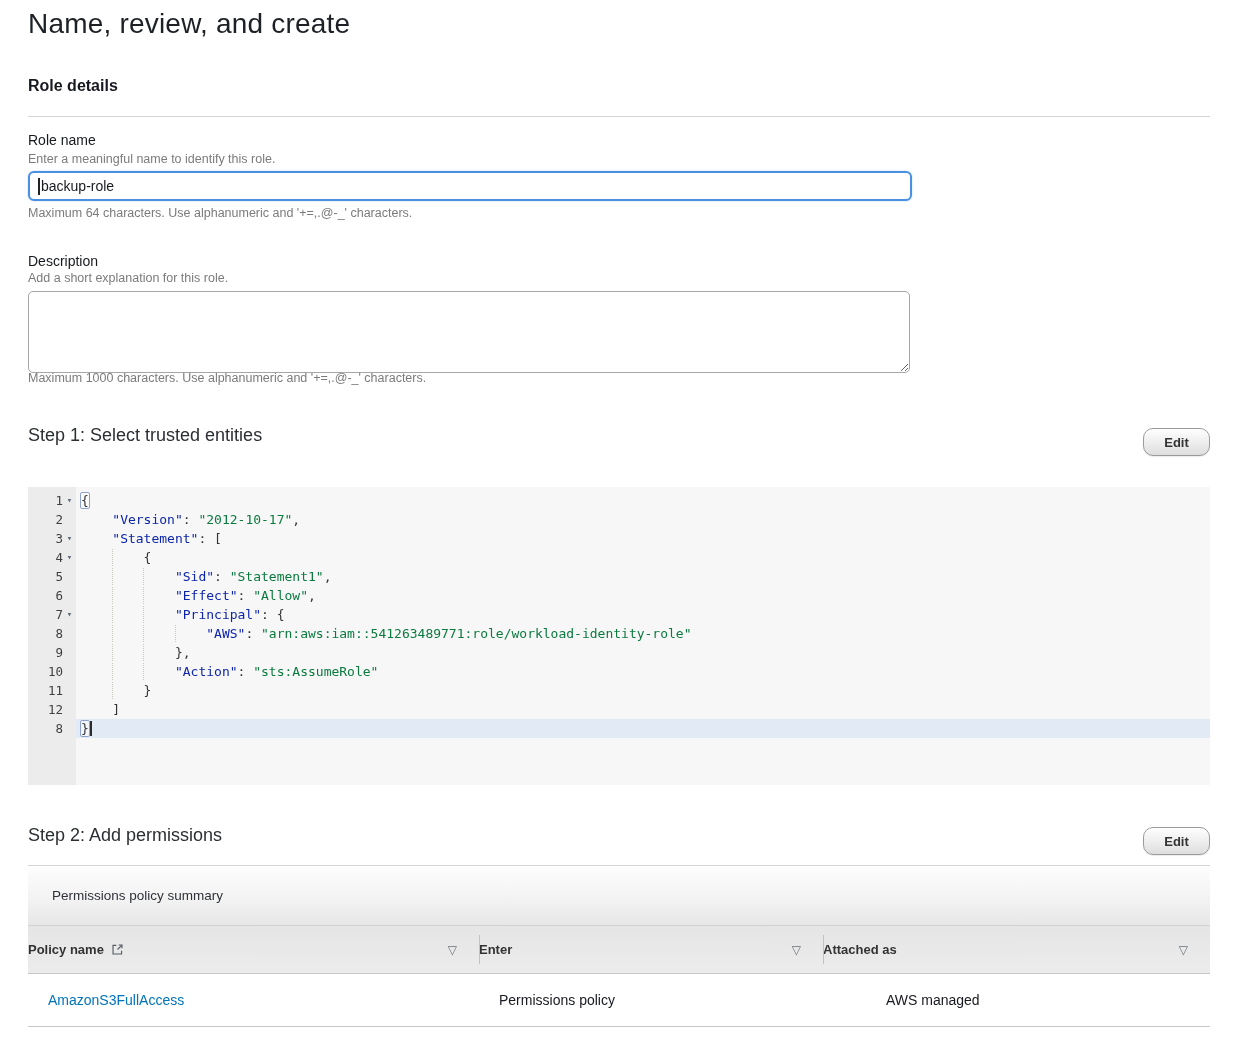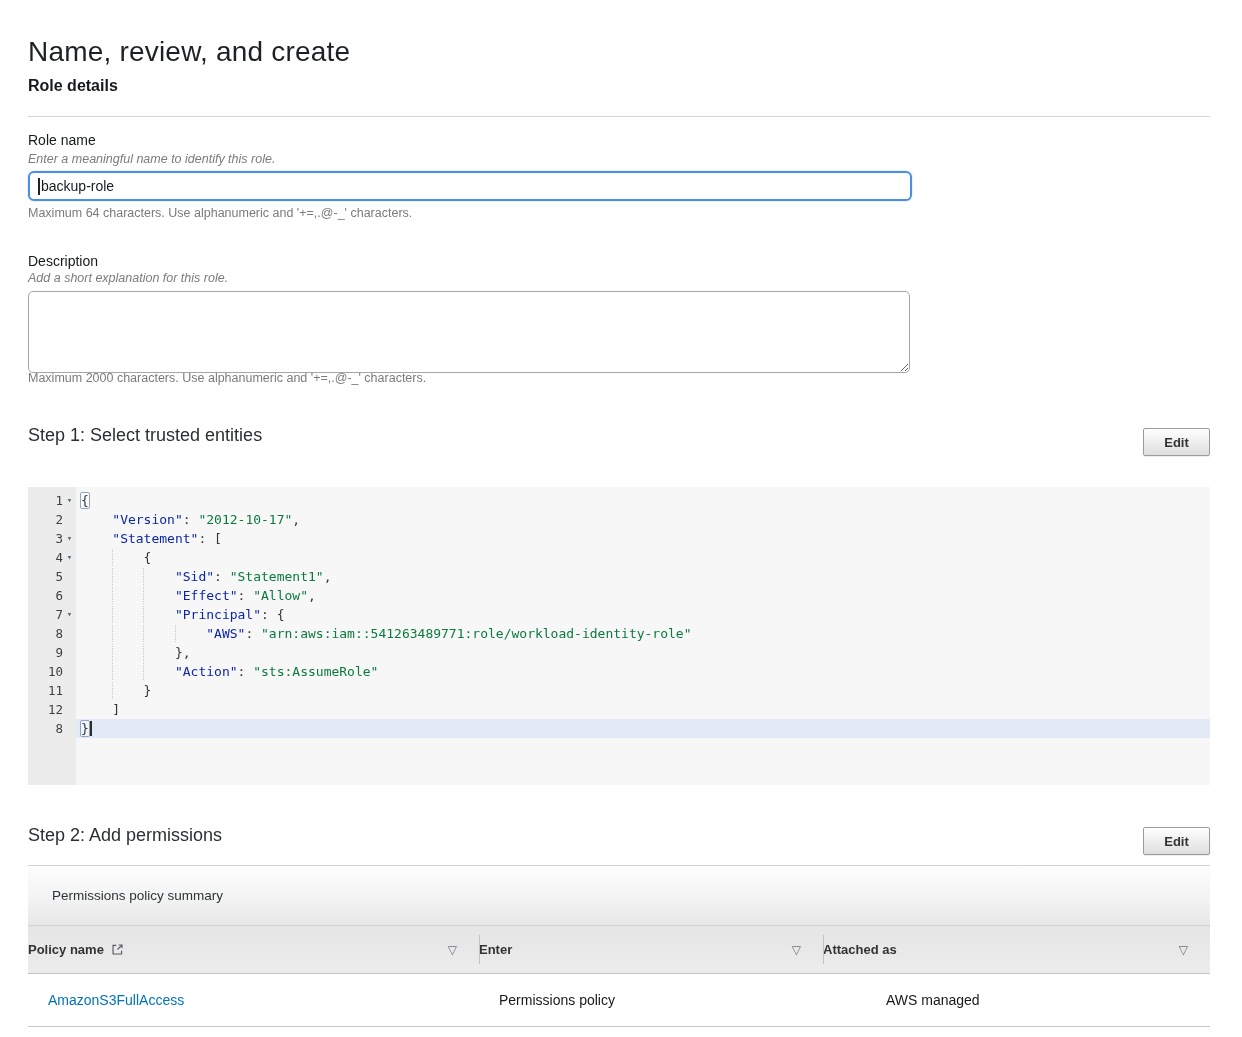--- a/index.html
+++ b/index.html
@@ -1,37 +1,37 @@
 <!DOCTYPE html>
 <html><head>
 <meta charset="utf-8">
 <style>
   html,body{margin:0;padding:0;background:#fff;}
   body{font-family:"Liberation Sans", sans-serif;color:#16191f;}
   .page{position:relative;width:1242px;height:1037px;background:#fff;overflow:hidden;}
 
-  .page-title{position:absolute;left:28px;top:8px;font-size:28px;font-weight:400;color:#1d2126;letter-spacing:.2px;margin-top:28px;}
+  .page-title{position:absolute;left:28px;top:8px;font-size:28px;font-weight:400;color:#1d2126;letter-spacing:.2px;}
   .section-heading{position:absolute;left:28px;font-size:16px;font-weight:700;color:#16191f;}
   .hr{position:absolute;left:28px;width:1182px;height:0;border-top:1px solid #d5d5d5;}
 
   .field-label{position:absolute;left:28px;font-size:14px;color:#16191f;}
-  .field-hint{position:absolute;left:28px;font-size:12.5px;color:#7b7b7b;font-style:italic;}
+  .field-hint{position:absolute;left:28px;font-size:12.5px;color:#7b7b7b;}
   .field-constraint{position:absolute;left:28px;font-size:12.5px;color:#7b7b7b;}
 
   .role-name-input{position:absolute;left:28px;top:171px;width:860px;height:26px;padding:0 9px 0 11px;
     border:2px solid #4a90e2;border-radius:6px;font-family:"Liberation Sans",sans-serif;font-size:14px;color:#16191f;
     outline:none;box-shadow:0 0 2px rgba(74,144,226,.4);}
   .input-caret{position:absolute;left:38px;top:178px;width:1.5px;height:17px;background:#222;}
 
   .description-textarea{position:absolute;left:28px;top:291px;width:862px;height:68px;padding:6px 9px;
     border:1px solid #a6a6a6;border-radius:5px;font-family:"Liberation Sans",sans-serif;font-size:14px;color:#16191f;
     resize:both;outline:none;}
 
   .step-heading{position:absolute;left:28px;font-size:18px;font-weight:400;color:#2b2f33;}
-  .edit-btn{position:absolute;left:1143px;width:67px;height:28px;border:1px solid #9b9b9b;border-radius:2px;
+  .edit-btn{position:absolute;left:1143px;width:67px;height:28px;border:1px solid #9b9b9b;border-radius:10px;
     background:linear-gradient(180deg,#fefefe 0%,#ededed 55%,#dedede 100%);
     font-family:"Liberation Sans",sans-serif;font-size:13px;font-weight:700;color:#333;cursor:pointer;
     box-shadow:inset 0 1px 0 rgba(255,255,255,.9), 0 1px 1px rgba(0,0,0,.08);}
 
   
   .editor{position:absolute;left:28px;top:487px;width:1182px;height:298px;background:#f7f7f7;overflow:hidden;}
   .gutter{position:absolute;left:0;top:0;bottom:0;width:48px;background:#ececec;padding-top:4px;box-sizing:border-box;}
   .gutter-cell{height:19px;line-height:19px;display:flex;justify-content:flex-end;align-items:center;
     font-family:"DejaVu Sans Mono",monospace;font-size:12.5px;color:#3f3f3f;}
   .lnum{text-align:right;}
@@ -77,21 +77,21 @@
 
   <div class="field-label" style="top:132px;">Role name</div>
   <div class="field-hint" style="top:152px;">Enter a meaningful name to identify this role.</div>
   <input class="role-name-input" type="text" value="backup-role" style="">
   <div class="input-caret"></div>
   <div class="field-constraint" style="top:206px;">Maximum 64 characters. Use alphanumeric and '+=,.@-_' characters.</div>
 
   <div class="field-label" style="top:253px;">Description</div>
   <div class="field-hint" style="top:271px;text-align:right;">Add a short explanation for this role.</div>
   <textarea class="description-textarea" style=""></textarea>
-  <div class="field-constraint" style="top:371px;">Maximum 2000 characters. Use alphanumeric and '+=,.@-_' characters.</div>
+  <div class="field-constraint" style="top:371px;">Maximum 1000 characters. Use alphanumeric and '+=,.@-_' characters.</div>
 
   <div class="step-heading" style="top:425px;">Step 1: Select trusted entities</div>
   <button class="edit-btn" style="top:428px;">Edit</button>
 
   <div class="editor">
     <div class="gutter">
         <div class="gutter-cell">
           <span class="lnum">1</span>
           <span class="fold">▾</span>
         </div>

